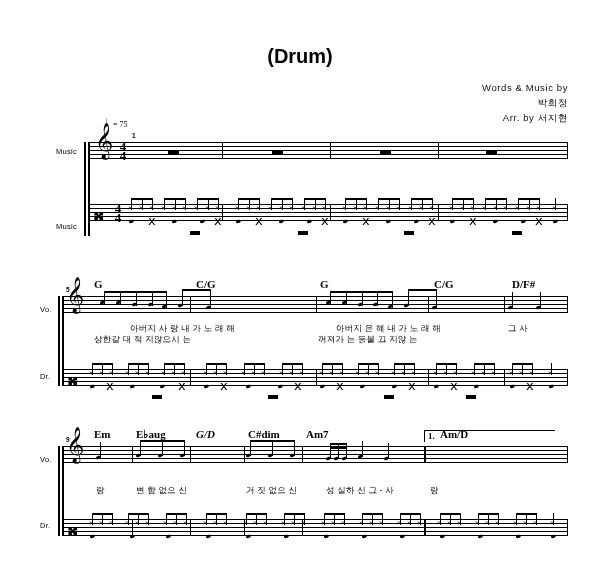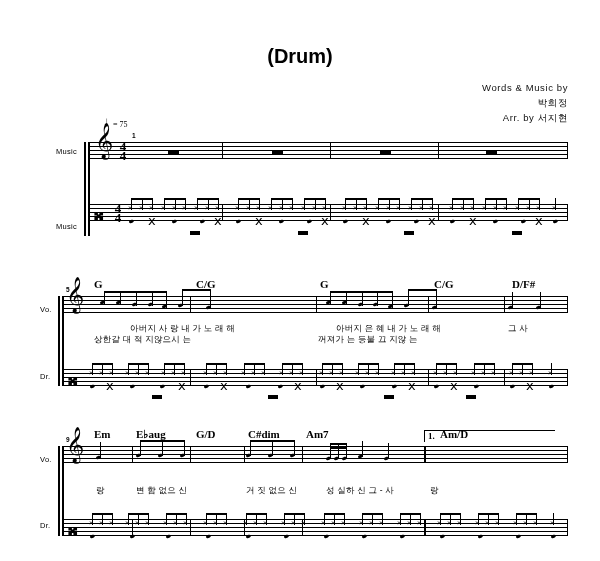--- a/index.html
+++ b/index.html
@@ -491,21 +491,21 @@
         <div class="ln"></div>
         <div class="ln"></div>
         <div class="ln"></div>
         <div class="ln"></div>
     </div>
     <div class="gclef" style="left:66px;top:436px;">𝄞</div>
     <div class="measnum" style="left:66px;top:436px;">9</div>
 
     <div class="chord" style="left:94px;top:428px;">Em</div>
     <div class="chord" style="left:136px;top:428px;">E♭aug</div>
-    <div class="chord" style="left:196px;top:428px;">G/D</div>
+    <div class="chord" style="left:196px;top:428px;font-style:italic;">G/D</div>
     <div class="chord" style="left:248px;top:428px;">C#dim</div>
     <div class="chord" style="left:306px;top:428px;">Am7</div>
 
     <div class="ending" style="left:424px;top:430px;width:130px;"></div>
     <div class="endlabel" style="left:428px;top:431px;">1.</div>
     <div class="chord" style="left:440px;top:428px;">Am/D</div>
 
     <div>
       <div class="nstem" style="left:100px;top:442px;height:16px;"></div>
         <div class="nhead" style="left:96px;top:456px;"></div>

